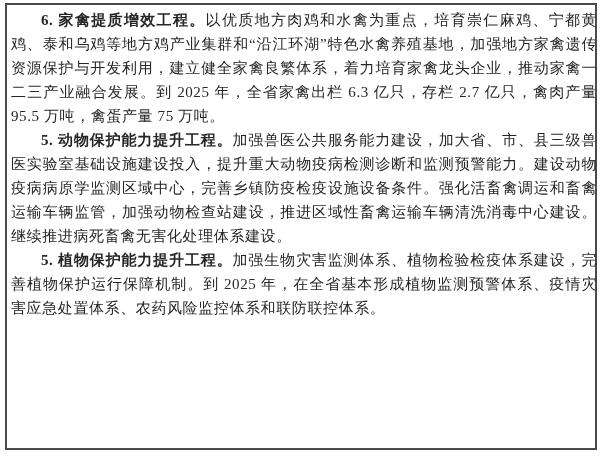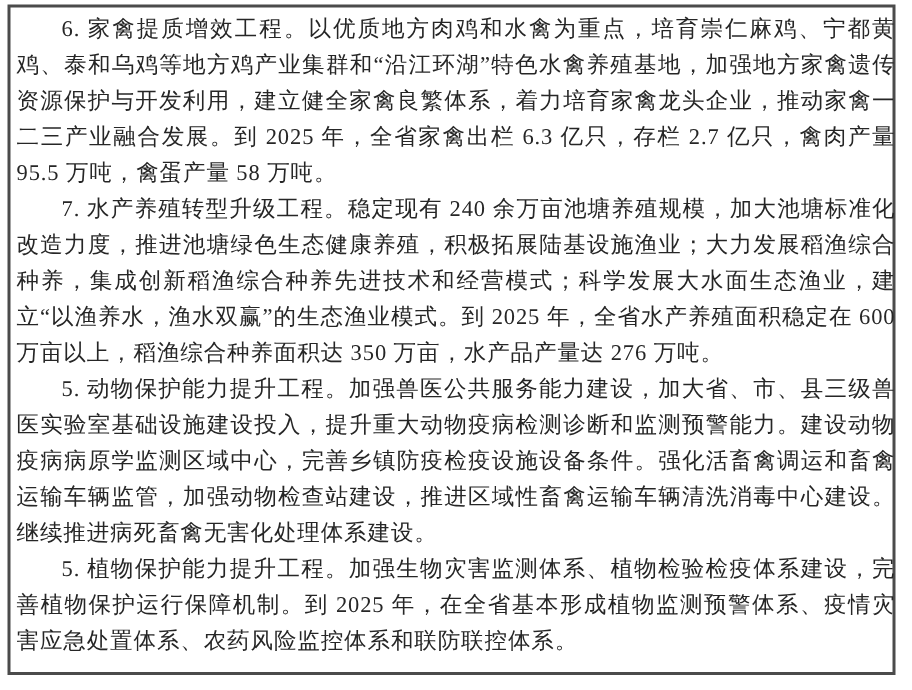--- a/index.html
+++ b/index.html
@@ -39,27 +39,26 @@
     text-align: justify;
     text-justify: inter-character;
     font-kerning: none;
   }
   p.para {
     margin: 0;
     padding: 0;
     text-indent: 2em;
   }
   .heading {
-    font-weight: normal;
+    font-weight: bold;
   }
 </style>
 </head>
 <body>
 
 <div class="page">
   <div class="frame"></div>
   <div class="text-block">
-    <p class="para"><span class="heading">6. 家禽提质增效工程。</span><span>以优质地方肉鸡和水禽为重点，培育崇仁麻鸡、宁都黄鸡、泰和乌鸡等地方鸡产业集群和“沿江环湖”特色水禽养殖基地，加强地方家禽遗传资源保护与开发利用，建立健全家禽良繁体系，着力培育家禽龙头企业，推动家禽一二三产业融合发展。到 2025 年，全省家禽出栏 6.3 亿只，存栏 2.7 亿只，禽肉产量 95.5 万吨，禽蛋产量 58 万吨。</span></p>
-    <p class="para"><span class="heading">7. 水产养殖转型升级工程。</span><span>稳定现有 240 余万亩池塘养殖规模，加大池塘标准化改造力度，推进池塘绿色生态健康养殖，积极拓展陆基设施渔业；大力发展稻渔综合种养，集成创新稻渔综合种养先进技术和经营模式；科学发展大水面生态渔业，建立“以渔养水，渔水双赢”的生态渔业模式。到 2025 年，全省水产养殖面积稳定在 600 万亩以上，稻渔综合种养面积达 350 万亩，水产品产量达 276 万吨。</span></p>
+    <p class="para"><span class="heading">6. 家禽提质增效工程。</span><span>以优质地方肉鸡和水禽为重点，培育崇仁麻鸡、宁都黄鸡、泰和乌鸡等地方鸡产业集群和“沿江环湖”特色水禽养殖基地，加强地方家禽遗传资源保护与开发利用，建立健全家禽良繁体系，着力培育家禽龙头企业，推动家禽一二三产业融合发展。到 2025 年，全省家禽出栏 6.3 亿只，存栏 2.7 亿只，禽肉产量 95.5 万吨，禽蛋产量 75 万吨。</span></p>
     <p class="para"><span class="heading">5. 动物保护能力提升工程。</span><span>加强兽医公共服务能力建设，加大省、市、县三级兽医实验室基础设施建设投入，提升重大动物疫病检测诊断和监测预警能力。建设动物疫病病原学监测区域中心，完善乡镇防疫检疫设施设备条件。强化活畜禽调运和畜禽运输车辆监管，加强动物检查站建设，推进区域性畜禽运输车辆清洗消毒中心建设。继续推进病死畜禽无害化处理体系建设。</span></p>
     <p class="para"><span class="heading">5. 植物保护能力提升工程。</span><span>加强生物灾害监测体系、植物检验检疫体系建设，完善植物保护运行保障机制。到 2025 年，在全省基本形成植物监测预警体系、疫情灾害应急处置体系、农药风险监控体系和联防联控体系。</span></p>
   </div>
 </div>
 
 </body></html>

